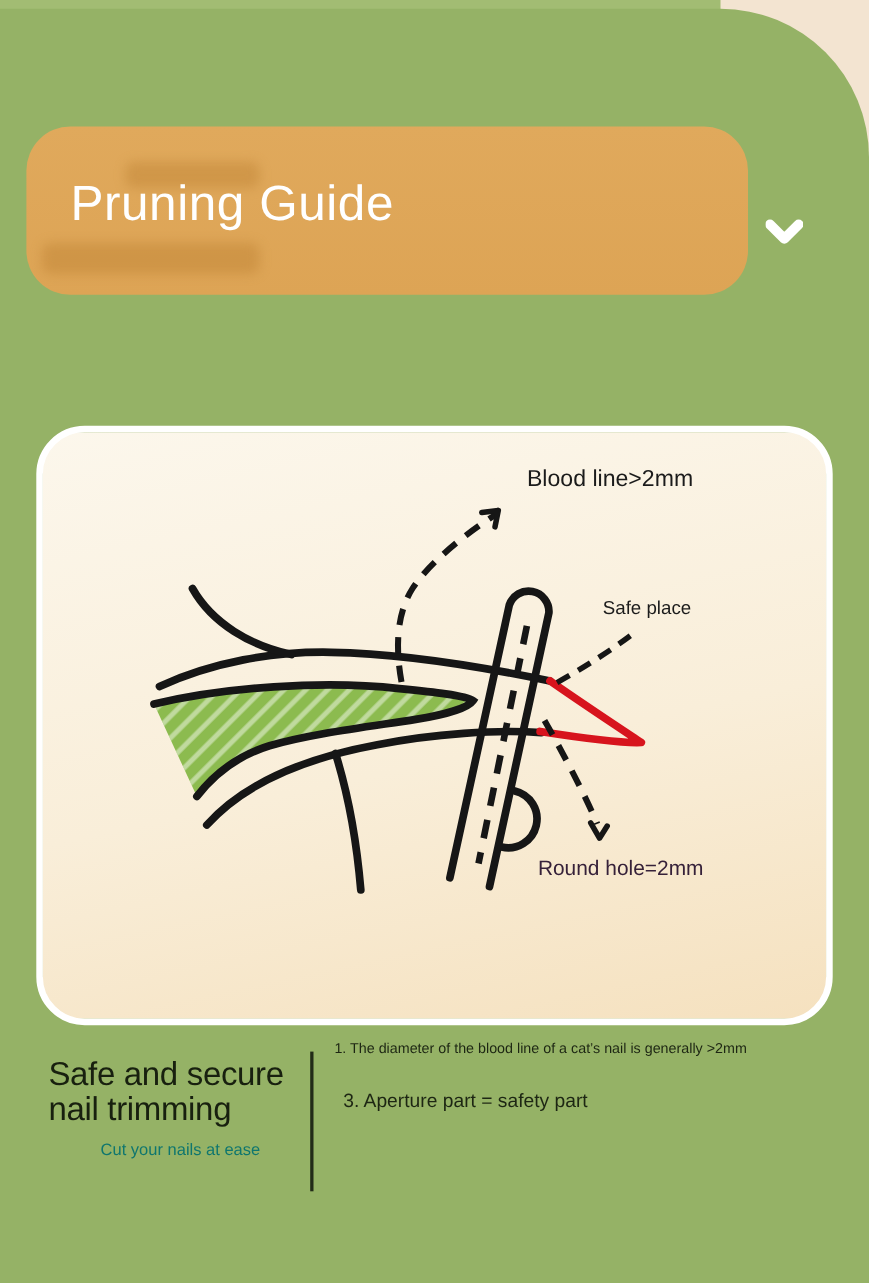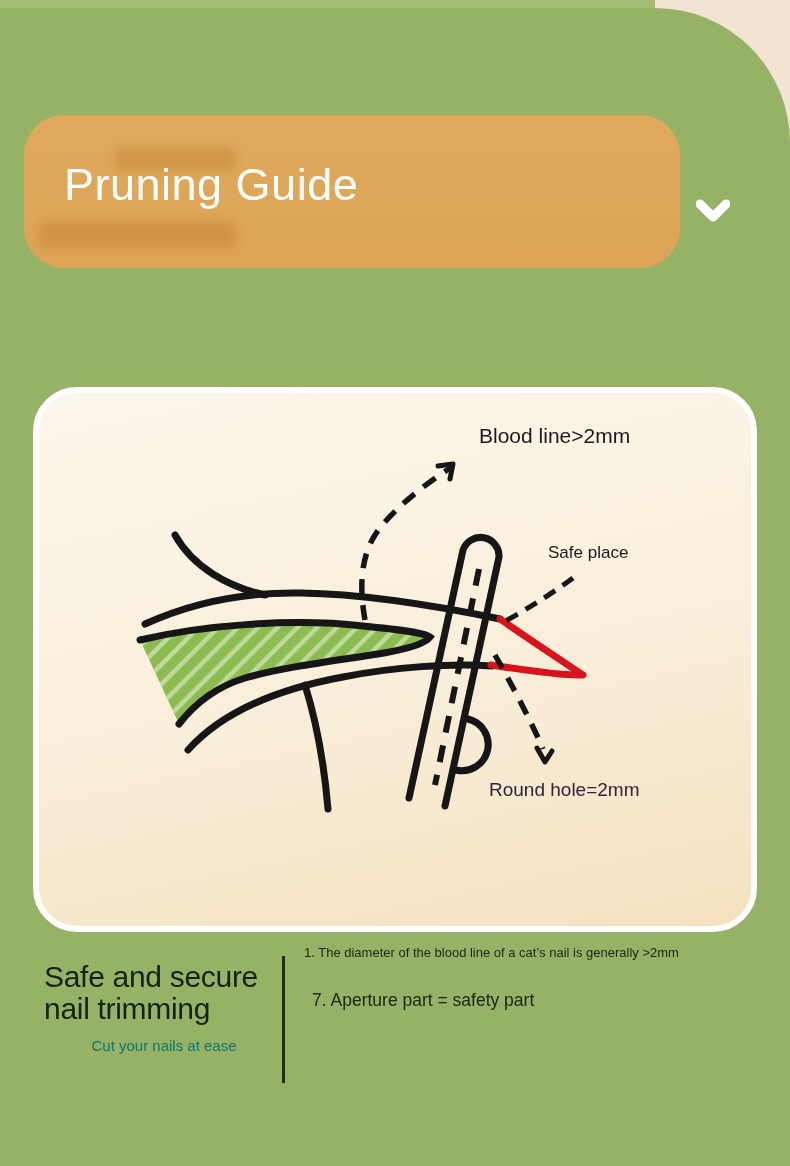--- a/index.html
+++ b/index.html
@@ -113,14 +113,14 @@
 
 <div class="heading">
   <div>Safe and secure</div>
   <div>nail trimming</div>
 </div>
 <div class="tagline">Cut your nails at ease</div>
 <div class="divider"></div>
 
 <div class="points">
   <p class="pt pt1">1. The diameter of the blood line of a cat’s nail is generally &gt;2mm</p>
-  <p class="pt pt3">7. Aperture part = safety part</p>
+  <p class="pt pt3">3. Aperture part = safety part</p>
 </div>
 
 </body></html>

